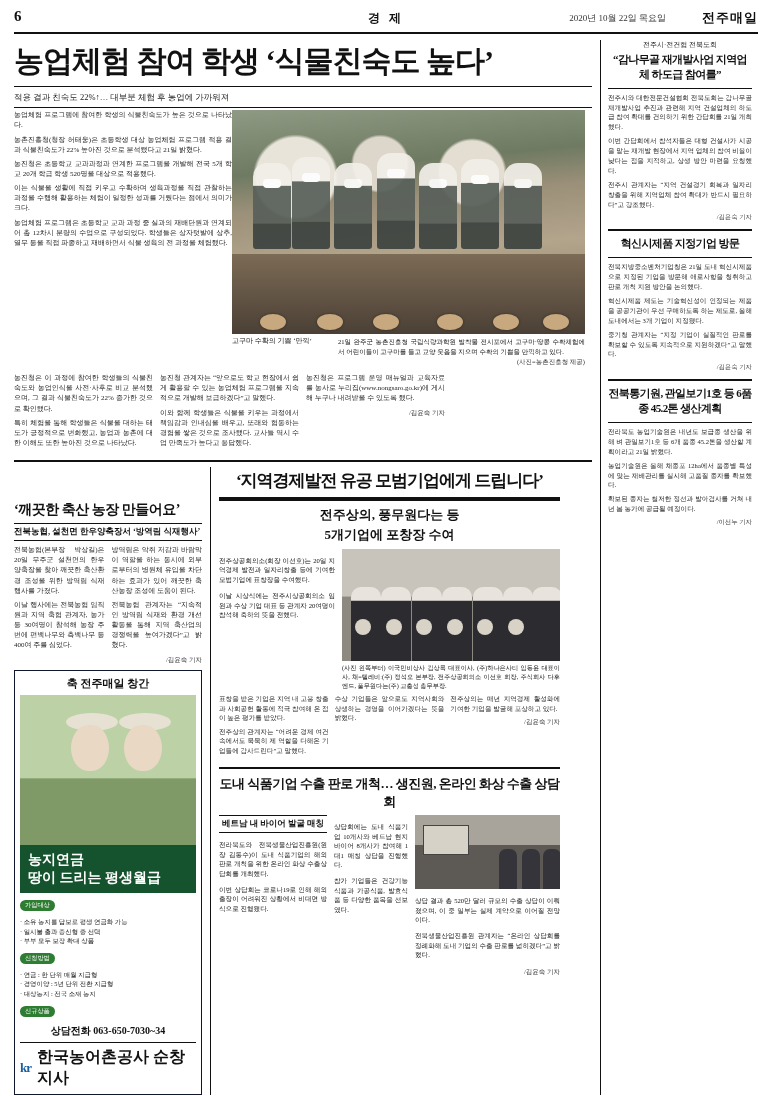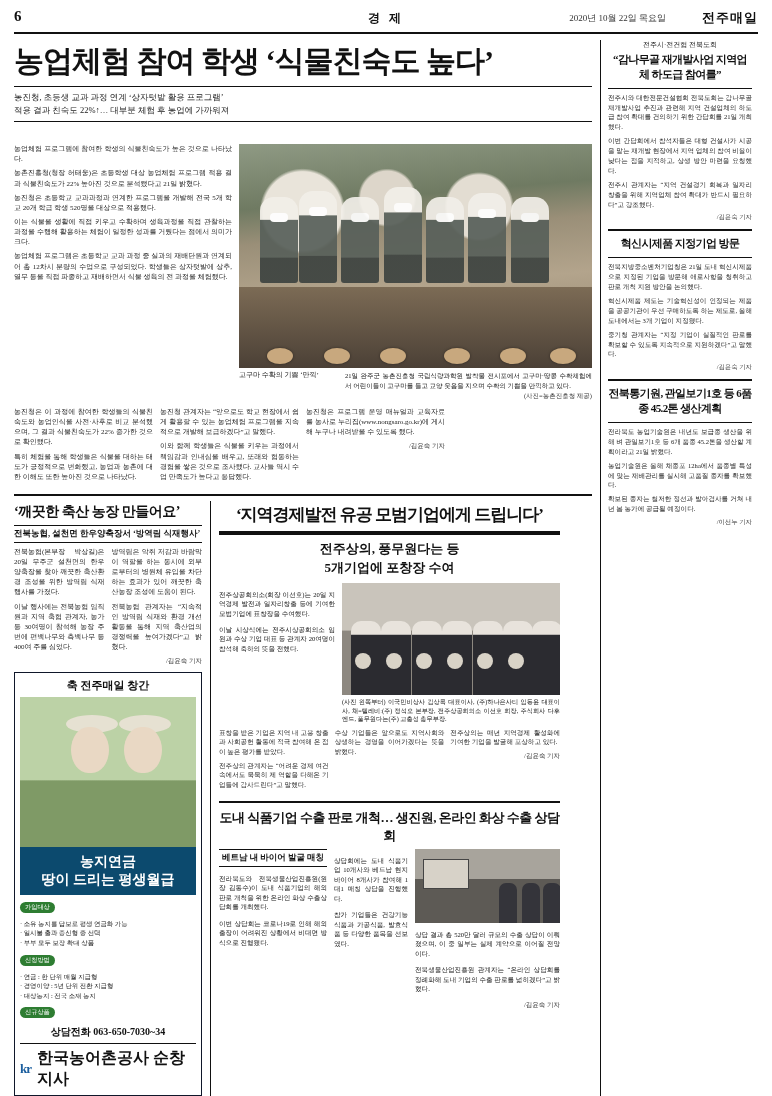--- a/index.html
+++ b/index.html
@@ -26,21 +26,21 @@
   .right-col { width: 152px; border-left:1px solid #111; padding-left:7px; }
 
   
   .headline {
     font-size: 30px; font-weight: bold; letter-spacing: -1px;
     line-height: 1.12; margin: 4px 0 8px 0;
   }
   .kicker { font-size: 8.5px; line-height:1.5; color:#222; border-top:1px solid #111; border-bottom:1px solid #111; padding:3px 0; }
   .kicker div { margin:1px 0; }
 
-  .lead-area { display:flex; gap:7px; margin-top:22px; }
+  .lead-area { display:flex; margin-top:2px; }
   .lead-text { width: 218px; font-size:7px; line-height:1.45; color:#222; text-align:justify; }
   .lead-text p { margin:0 0 4px 0; }
   .photo-box { width: 353px; }
   .photo {
     width:100%; height:224px;
     background:
       radial-gradient(circle at 18% 30%, #e9e4da 0 12%, transparent 13%),
       radial-gradient(circle at 42% 24%, #ddd6ca 0 10%, transparent 11%),
       radial-gradient(circle at 68% 28%, #e3ddd2 0 11%, transparent 12%),
       linear-gradient(175deg,#8f9a84 0%, #6f7a62 26%, #9a8f78 40%, #b3a48c 62%, #8d7f68 100%);
@@ -58,21 +58,21 @@
   .lead-cols { display:flex; gap:7px; margin-top:6px; }
   .lead-cols .c { width:139px; font-size:7px; line-height:1.45; text-align:justify; color:#222;}
   .lead-cols .c p { margin:0 0 4px 0; }
   .byline { font-size:6.5px; text-align:right; color:#333; margin-top:2px; }
 
   
   .hr-thick { border-top:2px solid #111; margin:8px 0 5px 0; }
 
   
   .mid-grid { display:flex; gap:8px; }
-  .mid-left { width:188px; }
+  .mid-left { width:188px;margin-top:32px; }
   .mid-right { width:350px; border-left:1px solid #111; padding-left:8px; }
 
   .h2 { font-size:14px; font-weight:bold; letter-spacing:-.5px; margin:2px 0 4px 0;}
   .sub { font-size:8.5px; font-weight:bold; border-top:1px solid #111; border-bottom:1px solid #111; padding:2px 0; margin-bottom:4px;}
   .sub-center{ text-align:center; }
   .two-col { display:flex; gap:7px; }
   .two-col .c { flex:1; font-size:7px; line-height:1.45; text-align:justify; color:#222;}
   .two-col .c p { margin:0 0 4px 0; }
 
   .h-big { font-size:17px; font-weight:bold; text-align:center; letter-spacing:-1px; margin:2px 0 5px; }
@@ -87,21 +87,21 @@
   .three-col { display:flex; gap:6px; margin-top:4px;}
   .three-col .c { flex:1; font-size:6.6px; line-height:1.45; text-align:justify; color:#222;}
   .three-col .c p{ margin:0 0 4px 0;}
 
   
   .ad { border:1px solid #0f172a; margin-top:6px; padding:5px; }
   .ad-title { text-align:center; font-size:11px; font-weight:bold; margin-bottom:4px;}
   .ad-photo { width:100%; height:150px; background:linear-gradient(180deg,#bcd2a6 0 55%, #7f9a66 56% 100%); position:relative; overflow:hidden;}
   .ad-photo .face { position:absolute; top:30px; width:38px; height:46px; background:#e9d8c4; border-radius:50%/55%;}
   .ad-photo .hat { position:absolute; top:18px; width:52px; height:18px; background:#e6e1d2; border-radius:50%;}
-  .ad-green { background:#0c4a6e; color:#fff; text-align:center; padding:6px 0; }
+  .ad-green { background:#14532d; color:#fff; text-align:left; padding:6px 8px; }
   .ad-green .l1 { font-size:14px; font-weight:bold;}
   .ad-green .l2 { font-size:14px; font-weight:bold;}
   .ad-list { font-size:6.4px; line-height:1.5; margin-top:4px;}
   .ad-tag { display:inline-block; background:#2e7d32; color:#fff; font-size:6.2px; padding:1px 5px; border-radius:7px; margin:3px 0 2px;}
   .ad-phone { text-align:center; font-size:10px; font-weight:bold; margin-top:5px;}
   .ad-foot { display:flex; align-items:center; gap:6px; border-top:1px solid #111; margin-top:4px; padding-top:4px;}
   .ad-logo { font-size:13px; font-weight:bold; color:#1b5e9e; letter-spacing:-1px;}
   .ad-corp { font-size:16px; font-weight:bold;}
 
   
@@ -131,21 +131,20 @@
     <span class="date">2020년 10월 22일 목요일</span>
     <span class="brand">전주매일</span>
   </div>
 
   <div class="body-grid">
 
     <div class="left-col">
 
       <h1 class="headline">농업체험 참여 학생 ‘식물친숙도 높다’</h1>
       <div class="kicker">
-        <div>농진청, 초등생 교과 과정 연계 ‘상자텃밭 활용 프로그램’</div>
         <div>적용 결과 친숙도 22%↑… 대부분 체험 후 농업에 가까워져</div>
       </div>
 
       <div class="lead-area">
         <div class="lead-text">
           <p>농업체험 프로그램에 참여한 학생의 식물친숙도가 높은 것으로 나타났다.</p>
           <p>농촌진흥청(청장 허태웅)은 초등학생 대상 농업체험 프로그램 적용 결과 식물친숙도가 22% 높아진 것으로 분석됐다고 21일 밝혔다.</p>
           <p>농진청은 초등학교 교과과정과 연계한 프로그램을 개발해 전국 5개 학교 20개 학급 학생 520명을 대상으로 적용했다.</p>
           <p>이는 식물을 생활에 직접 키우고 수확하며 생육과정을 직접 관찰하는 과정을 수행해 활용하는 체험이 일정한 성과를 거뒀다는 점에서 의미가 크다.</p>
           <p>농업체험 프로그램은 초등학교 교과 과정 중 실과의 재배단원과 연계되어 총 12차시 분량의 수업으로 구성되었다. 학생들은 상자텃밭에 상추, 열무 등을 직접 파종하고 재배하면서 식물 생육의 전 과정을 체험했다.</p>

